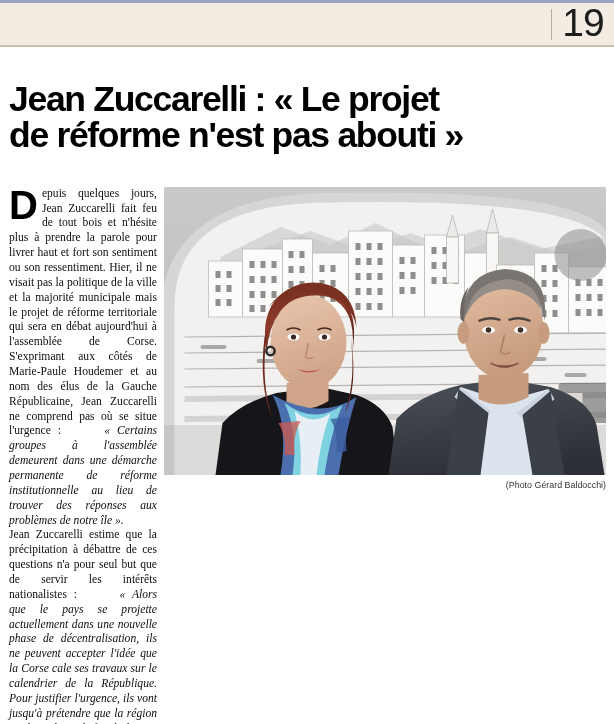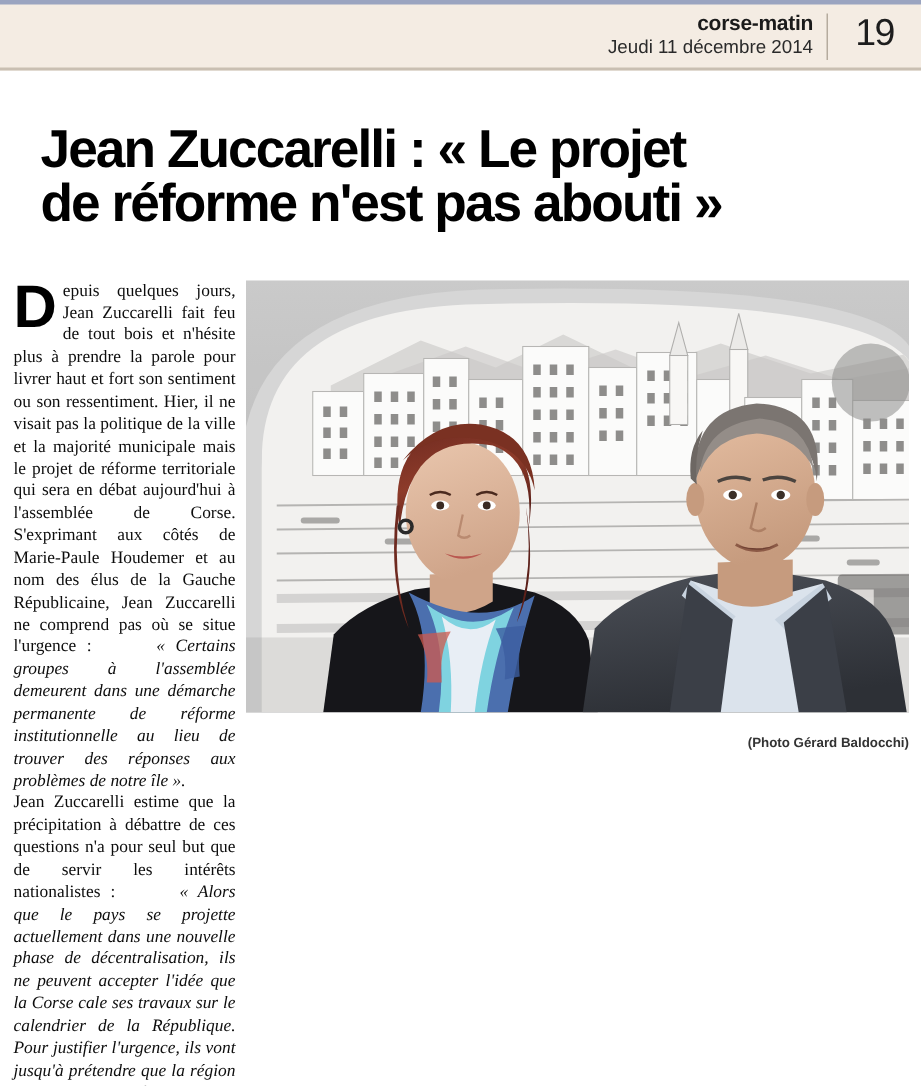--- a/index.html
+++ b/index.html
@@ -59,30 +59,30 @@
     width: 1px;
     background: #b5ab9e;
     margin: 6px 0 5px 0;
   }
   .page-number {
     width: 62px;
     display: flex;
     align-items: center;
     justify-content: center;
     font-family: "Liberation Sans", sans-serif;
-    font-size: 25px;
+    font-size: 39px;
     font-weight: 300;
     color: #1d1d1d;
     letter-spacing: -1px;
     padding-bottom: 3px;
   }
 
   
   .headline {
-    padding: 10px 8px 0 27px;
+    padding: 10px 8px 0 9px;
     font-family: "Liberation Sans", sans-serif;
     font-weight: bold;
     font-size: 35.5px;
     line-height: 1.03;
     letter-spacing: -1.3px;
     color: #000000;
     white-space: pre-line;
   }
 
   
@@ -116,25 +116,25 @@
   .caption {
     margin-top: 4px;
     font-family: "Liberation Sans", sans-serif;
     font-weight: bold;
     font-size: 10.4px;
     line-height: 1.29;
     color: #111;
     position: relative;
   }
   .caption-credit {
-    font-weight: bold;
+    font-weight: normal;
     font-size: 8.9px;
     color: #333;
     float: right;
-    margin-top: 11px;
+    margin-top: 1px;
   }
 
   
   .bodytext {
     font-family: "Liberation Serif", serif;
     font-size: 11.6px;
     line-height: 1.283;
     text-align: justify;
     color: #0d0d0d;
     hyphens: auto;
@@ -151,24 +151,20 @@
     line-height: 0.83;
     padding: 2px 4px 0 0;
     color: #000;
   }
 </style>
 </head>
 <body>
 
 <div class="masthead">
   <div class="masthead-inner">
-    <div class="masthead-text">
-      <div class="brand">corse-matin</div>
-      <div class="issue-date">Jeudi 11 décembre 2014</div>
-    </div>
     <div class="masthead-rule"></div>
     <div class="page-number">19</div>
   </div>
 </div>
 
 <h1 class="headline">Jean Zuccarelli : « Le projet
 de réforme n'est pas abouti »</h1>
 
 <div class="content">
 

